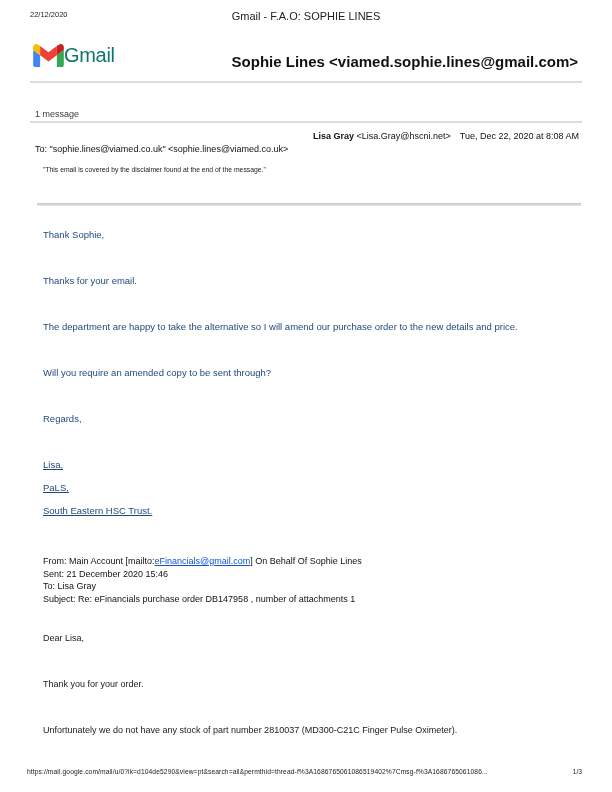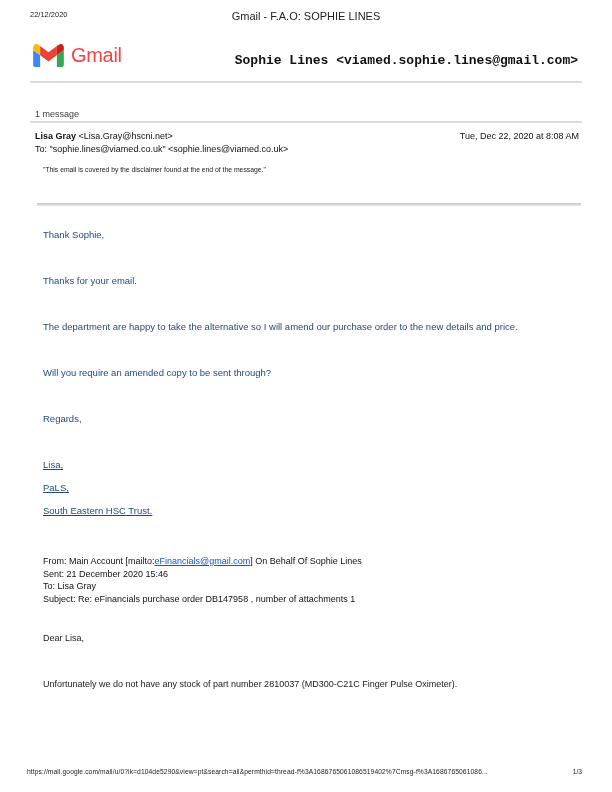--- a/index.html
+++ b/index.html
@@ -26,26 +26,26 @@
   }
   .print-header-title {
     position: absolute; top: 10px; left: 0; width: 100%;
     text-align: center; font-size: 11px; color: #222;
   }
 
   
   .gmail-logo { position: absolute; top: 44px; left: 33px; display: flex; align-items: center; }
   .gmail-logo svg { width: 31px; height: 23px; display: block; }
   .gmail-wordmark {
-    margin-left: 7px;
-    font-size: 20px; color: #ef4444; letter-spacing: -0.3px;
+    margin-left: 0;
+    font-size: 20px; color: #0f766e; letter-spacing: -0.3px;
   }
   .account-line {
     position: absolute; top: 53px; right: 34px;
-    font-size: 13px; font-weight: bold; color: #111; font-family: Liberation Mono, monospace;
+    font-size: 15px; font-weight: bold; color: #111;
   }
 
   .rule { position: absolute; height: 2px; background: #dcdcdc; }
   .rule-1 { top: 81px; left: 30px; right: 30px; }
   .rule-2 { top: 121px; left: 30px; right: 30px; }
   .rule-3 { top: 203px; left: 37px; right: 31px; background: linear-gradient(#c4c4c4, #e9e9e9); height: 3px; }
 
   
   .thread-subject {
     position: absolute; top: 91px; left: 35px;
@@ -54,21 +54,21 @@
   .thread-count {
     position: absolute; top: 109px; left: 35px;
     font-size: 9px; color: #3c3c3c;
   }
 
   
   .msg-header {
     position: absolute; top: 130px; left: 35px; right: 33px;
     font-size: 9px; color: #111; line-height: 12.5px;
   }
-  .msg-header-row1 { display: flex; justify-content: space-between; }
+  .msg-header-row1 { display: flex; justify-content: flex-end; gap: 9px; }
   .sender-name { font-weight: bold; }
   .disclaimer {
     position: absolute; top: 166px; left: 43px;
     font-size: 6.8px; color: #222;
   }
 
   
   .blue-body {
     position: absolute; top: 229px; left: 43px; right: 30px;
     color: #1f497d;
@@ -154,20 +154,21 @@
 
   <div class="quoted-header">
     <div><b>From:</b><span> Main Account [mailto:</span><a class="mail-link">eFinancials@gmail.com</a><span>] </span><b>On Behalf Of</b><span> Sophie Lines</span></div>
     <div><b>Sent:</b><span> 21 December 2020 15:46</span></div>
     <div><b>To:</b><span> Lisa Gray</span></div>
     <div><b>Subject:</b><span> Re: eFinancials purchase order DB147958 , number of attachments 1</span></div>
   </div>
 
   <div class="quoted-body">
     <p>Dear Lisa,</p>
+    <p>Thank you for your order.</p>
     <p>Unfortunately we do not have any stock of part number 2810037 (MD300-C21C Finger Pulse Oximeter).</p>
   </div>
 
   <div class="print-footer">
     <span class="footer-url">https://mail.google.com/mail/u/0?ik=d104de5290&amp;view=pt&amp;search=all&amp;permthid=thread-f%3A1686765061086519402%7Cmsg-f%3A1686765061086...</span>
     <span class="footer-page">1/3</span>
   </div>
 
 </div>
 

